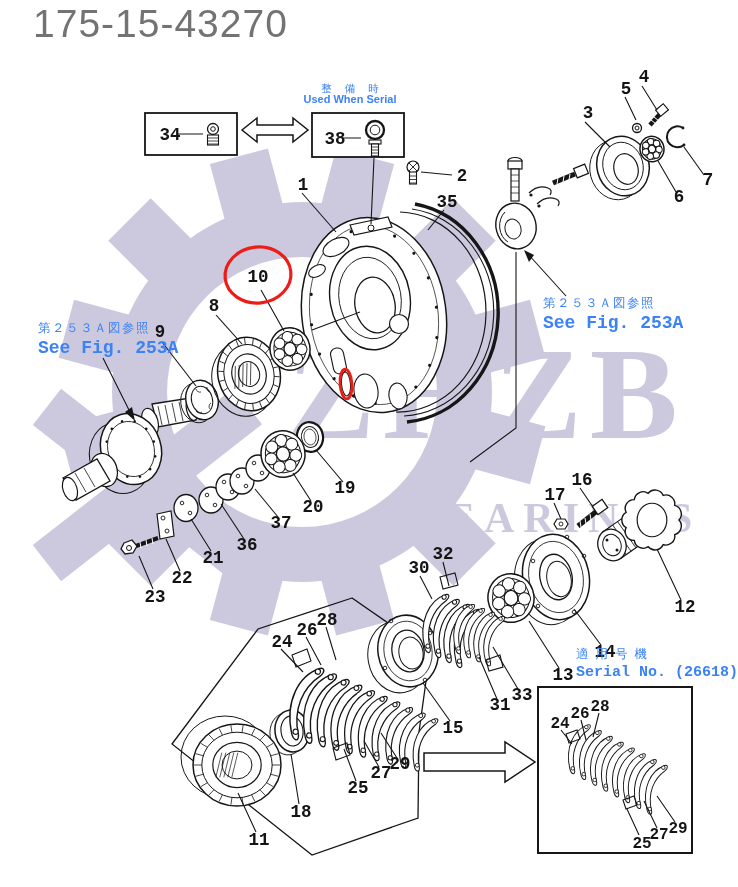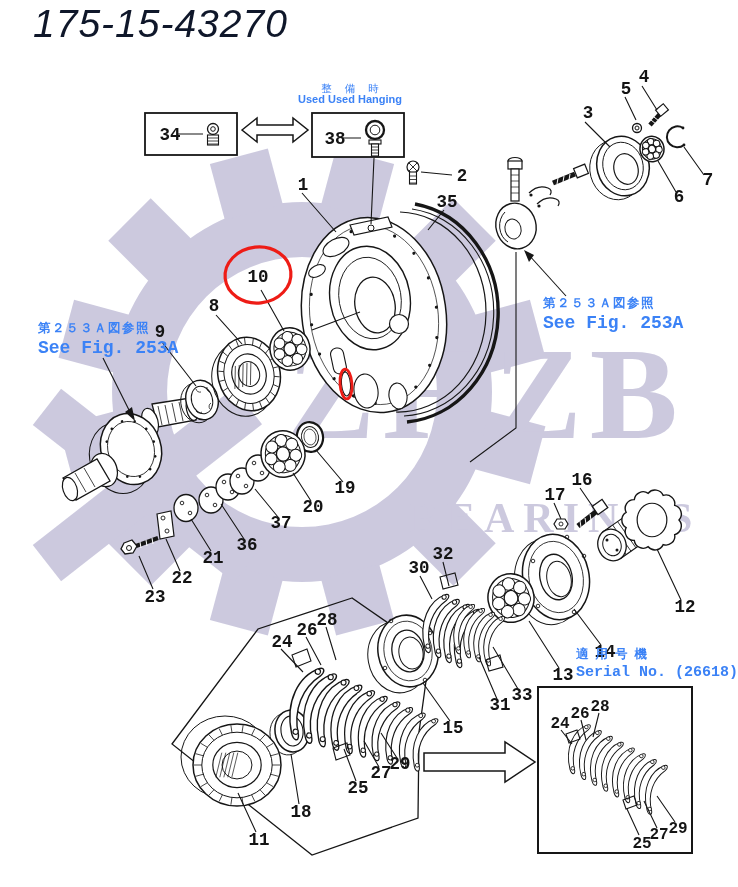--- a/index.html
+++ b/index.html
@@ -14,21 +14,21 @@
           font-size:16px;fill:#141414;text-anchor:middle;}
   .wm-big{font-family:"Liberation Serif","DejaVu Serif",serif;font-weight:700;
           font-size:132px;letter-spacing:8px;}
   .wm-small{font-family:"Liberation Serif","DejaVu Serif",serif;font-weight:700;
           font-size:42px;letter-spacing:9px;}
   .overlay{position:absolute;color:#3b82f6;}
   .t-partnum{left:33px;top:2px;font-size:39px;font-weight:400;letter-spacing:1px;}
   .t-hang{left:288px;top:83px;width:124px;text-align:center;line-height:1.05;}
   .t-hang .jp{font-size:10.5px;letter-spacing:13px;margin-left:13px;}
   .t-hang .en{font-size:11px;font-weight:700;}
-  .t-fig .jp,.t-serial .jp{font-size:12.5px;font-weight:700;letter-spacing:1.5px;white-space:nowrap;}
+  .t-fig .jp,.t-serial .jp{font-size:12.5px;font-weight:400;letter-spacing:1.5px;white-space:nowrap;}
   .t-fig .en,.t-serial .en{font-family:"Liberation Mono","DejaVu Sans Mono",monospace;
           font-size:18px;font-weight:700;white-space:nowrap;margin-top:1px;}
   .t-fig-left{left:38px;top:320px;}
   .t-fig-right{left:543px;top:295px;}
   .t-serial{left:576px;top:646px;}
   .t-serial .jp{letter-spacing:7px;}
   .t-serial .en{font-size:15px;}
 </style>
 </head>
 <body>
@@ -619,25 +619,25 @@
         <text x="659" y="839" class="plabel-sm">27</text>
         <text x="678" y="833" class="plabel-sm">29</text>
       </g>
 
   <g>
     <ellipse class="redmark" cx="258" cy="275" rx="33" ry="28" fill="none" stroke="#ee1c16" stroke-width="3.2" transform="rotate(-6 258 275)"></ellipse>
     <ellipse class="redmark" cx="346" cy="384" rx="6" ry="15" fill="none" stroke="#ee1c16" stroke-width="2.8" transform="rotate(-4 346 384)"></ellipse>
   </g>
 </svg>
 
-  <div class="overlay t-partnum" style="color: #0f172a; font-style: italic;">175-15-43270</div>
+  <div class="overlay t-partnum" style="color: #737373;">175-15-43270</div>
 
   <div class="overlay t-hang">
     <div class="jp">整備時</div>
-    <div class="en">Used Used Hanging</div>
+    <div class="en">Used When Serial</div>
   </div>
 
   <div class="overlay t-fig t-fig-left">
     <div class="jp">第２５３Ａ図参照</div>
     <div class="en">See Fig. 253A</div>
   </div>
 
   <div class="overlay t-fig t-fig-right">
     <div class="jp">第２５３Ａ図参照</div>
     <div class="en">See Fig. 253A</div>

